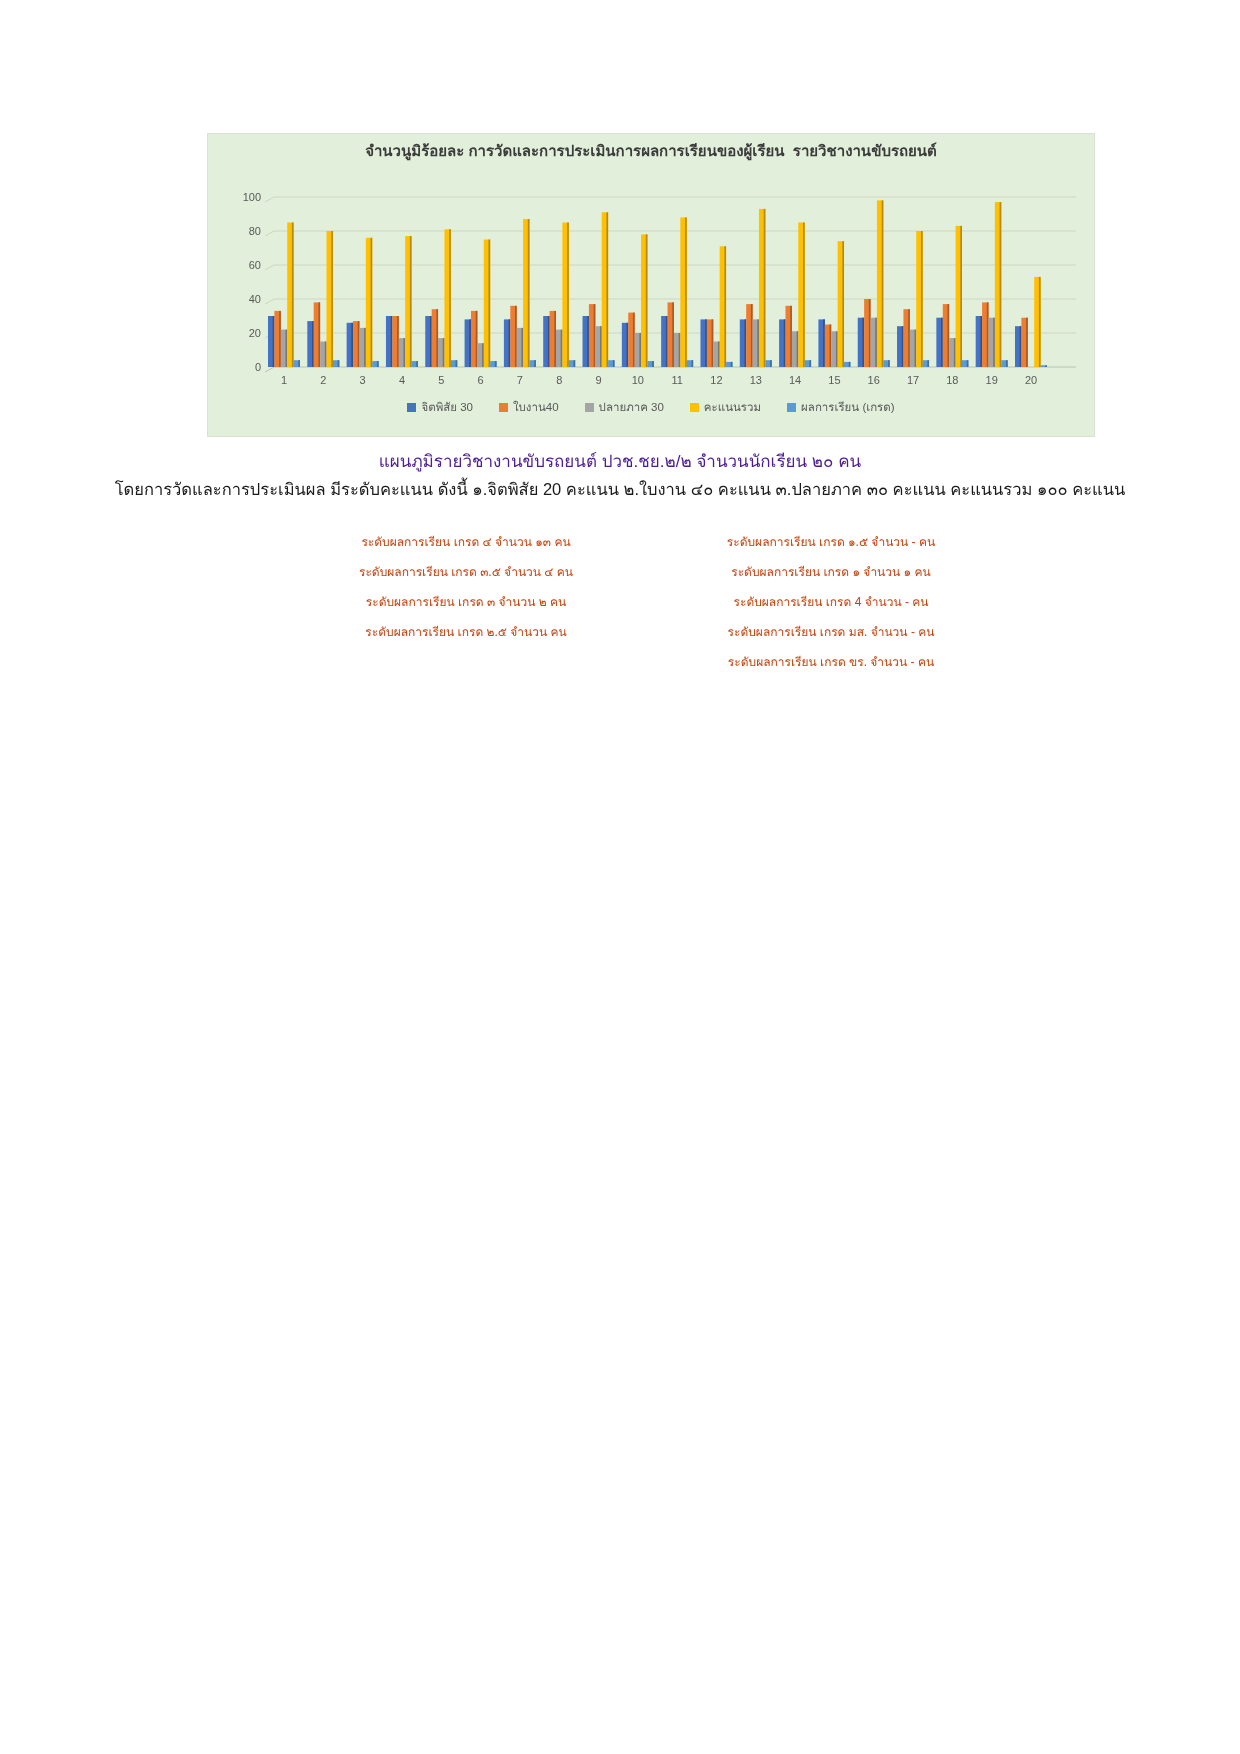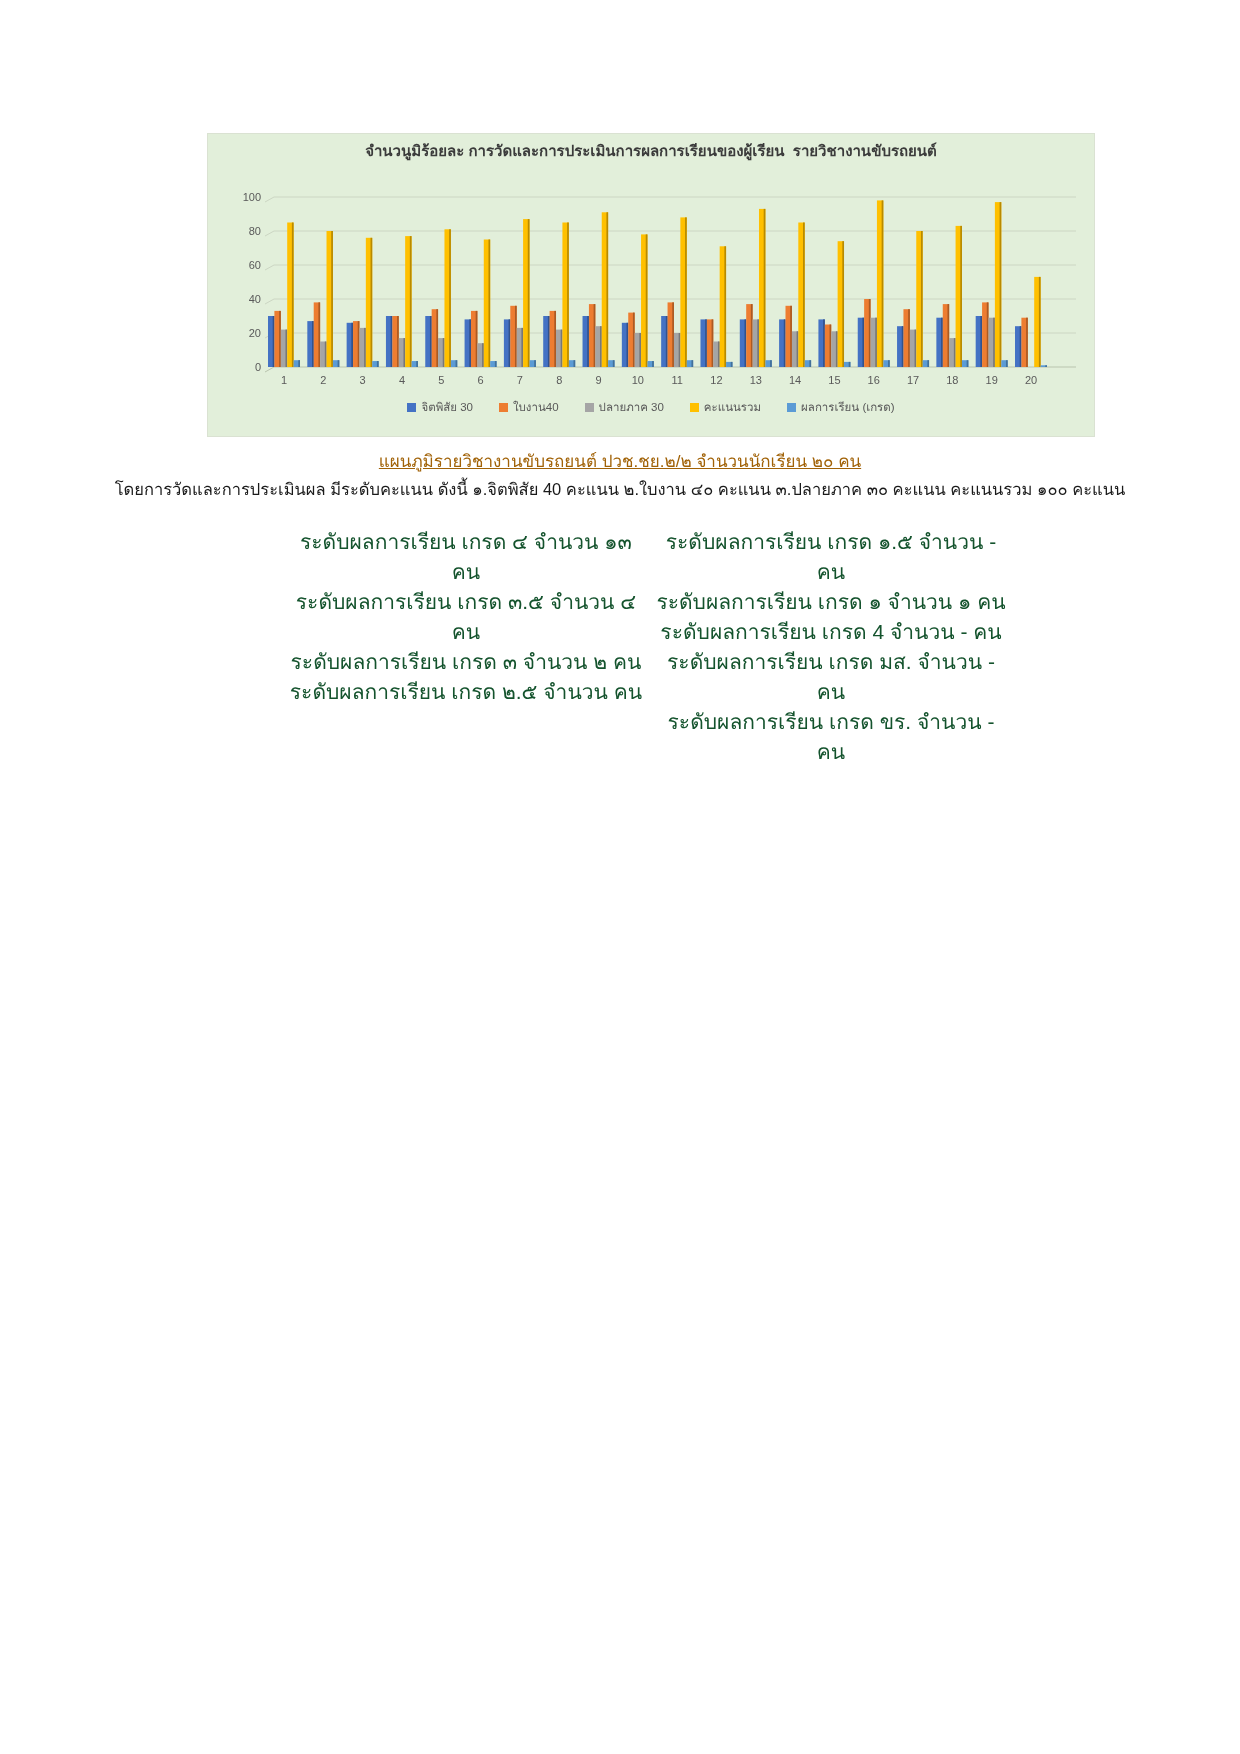--- a/index.html
+++ b/index.html
@@ -9,25 +9,25 @@
              background:#e2efda;border:1px solid #dae2d2;box-sizing:border-box;}
   .chart-title{position:absolute;top:5px;left:0;width:100%;text-align:center;
                font-size:15px;font-weight:bold;color:#3b3b3b;white-space:pre;}
   .plot{position:absolute;left:0;top:0;}
   .legend{position:absolute;bottom:20px;left:0;width:100%;display:flex;
           justify-content:center;align-items:center;gap:26px;
           font-size:11.5px;color:#595959;}
   .legend-item{display:flex;align-items:center;gap:5px;}
   .swatch{width:9px;height:9px;display:inline-block;flex:0 0 auto;}
   .caption1{position:absolute;top:447px;left:0;width:100%;text-align:center;
-            font-size:17px;color:#a16207;text-decoration:underline;}
+            font-size:17px;color:#4c1d95;}
   .caption2{position:absolute;top:476px;left:0;width:100%;text-align:center;
             font-size:16.5px;color:#1a1a1a;}
   .grades-col{position:absolute;top:527px;width:360px;text-align:center;
-              font-size:21px;line-height:30px;color:#14532d;}
+              font-size:12px;line-height:30px;color:#c2410c;}
   .grades-left{left:286px;}
   .grades-right{left:651px;}
 </style>
 </head>
 <body>
 
 <div class="page">
 
   <div class="chart-box">
     <svg class="plot" id="plot" width="886" height="302" viewBox="0 0 886 302">
@@ -281,21 +281,21 @@
           <span>คะแนนรวม</span>
         </span>
         <span class="legend-item">
           <span class="swatch" style="background: rgb(91, 155, 213);"></span>
           <span>ผลการเรียน (เกรด)</span>
         </span>
       </div>
   </div>
 
   <div class="caption1">แผนภูมิรายวิชางานขับรถยนต์ ปวช.ชย.๒/๒ จำนวนนักเรียน ๒๐ คน</div>
-  <div class="caption2">โดยการวัดและการประเมินผล มีระดับคะแนน ดังนี้ ๑.จิตพิสัย 40 คะแนน ๒.ใบงาน ๔๐ คะแนน ๓.ปลายภาค ๓๐ คะแนน คะแนนรวม ๑๐๐ คะแนน</div>
+  <div class="caption2">โดยการวัดและการประเมินผล มีระดับคะแนน ดังนี้ ๑.จิตพิสัย 20 คะแนน ๒.ใบงาน ๔๐ คะแนน ๓.ปลายภาค ๓๐ คะแนน คะแนนรวม ๑๐๐ คะแนน</div>
 
   <div class="grades-col grades-left">
     <div>ระดับผลการเรียน เกรด ๔ จำนวน ๑๓  คน</div>
     <div>ระดับผลการเรียน เกรด ๓.๕ จำนวน ๔ คน</div>
     <div>ระดับผลการเรียน เกรด ๓ จำนวน ๒ คน</div>
     <div>ระดับผลการเรียน เกรด ๒.๕ จำนวน  คน</div>
   </div>
 
   <div class="grades-col grades-right">
     <div>ระดับผลการเรียน เกรด ๑.๕ จำนวน - คน</div>

